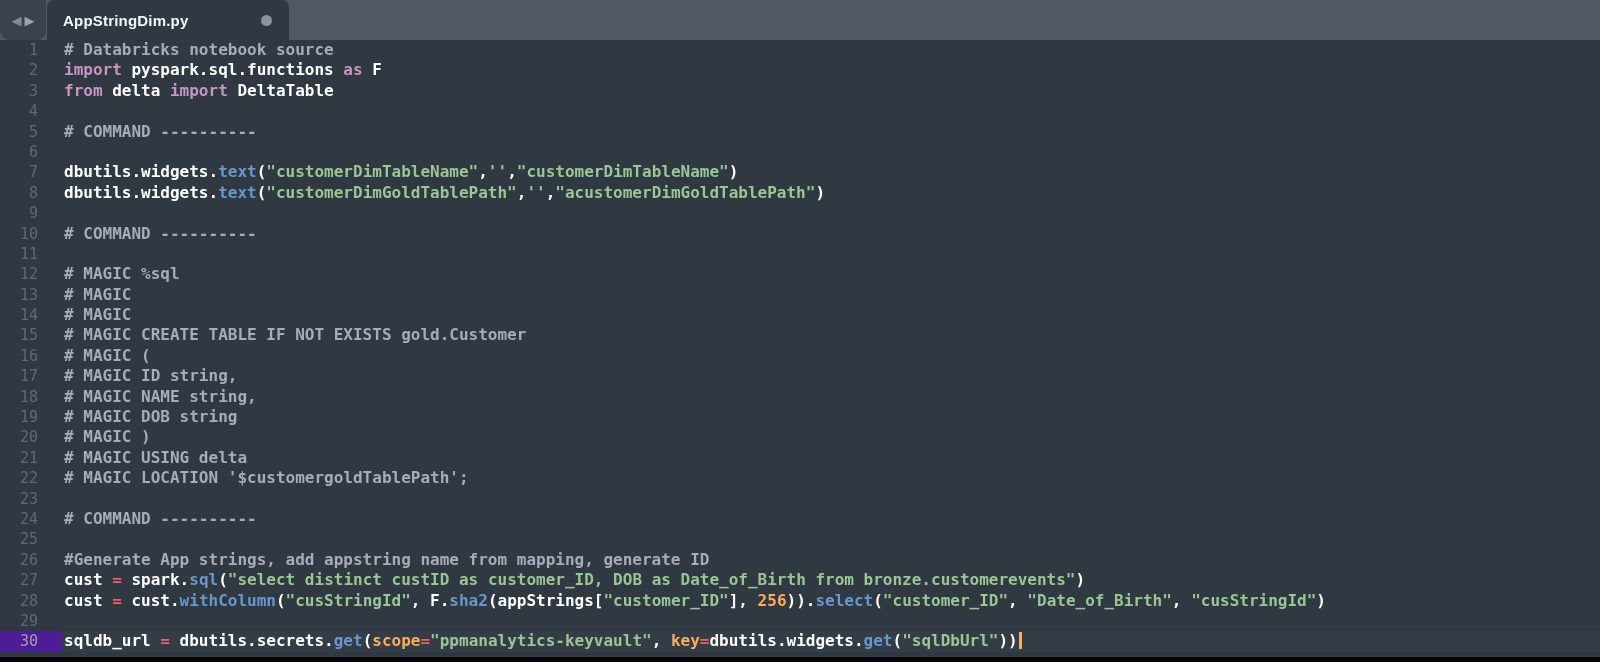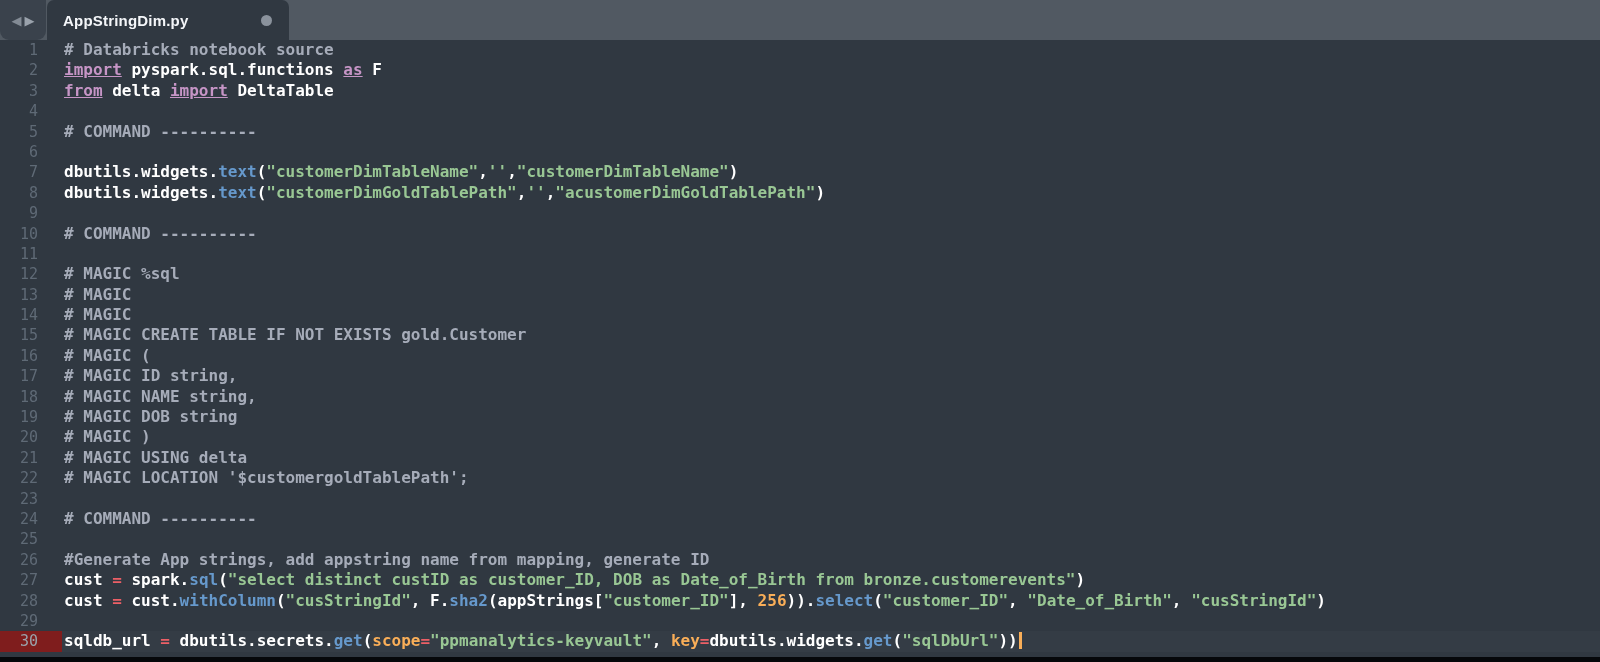--- a/index.html
+++ b/index.html
@@ -50,24 +50,24 @@
   }
   .row{height:20.4px;line-height:20.4px;white-space:pre;}
   .num{
     display:inline-block;width:62px;padding-right:24px;box-sizing:border-box;
     text-align:right;font-weight:normal;font-size:15px;
     color:var(--gutter,#5f6a76);
     vertical-align:top;
   }
   .code{display:inline-block;padding-left:2px;font-weight:bold;vertical-align:top;}
   .row.active{background:rgba(255,255,255,0.025);}
-  .row.active .num{background:#7f1d1d;color:#9aa3ac;}
+  .row.active .num{background:#4c1d95;color:#9aa3ac;}
 
   .tok-w{color:var(--text,#ffffff);}
-  .tok-k{color:var(--keyword,#c695c6);text-decoration:underline;}
+  .tok-k{color:var(--keyword,#c695c6);}
   .tok-s{color:var(--string,#99c794);}
   .tok-f{color:var(--function,#6699cc);}
   .tok-o{color:var(--operator,#ec5f66);}
   .tok-n{color:var(--number,#f9ae58);}
   .tok-c{color:var(--comment,#a6acb9);}
 
   .caret{
     display:inline-block;width:3px;height:17px;
     background:var(--caret,#f9ae58);
     vertical-align:middle;margin-left:1px;margin-top:-3px;

